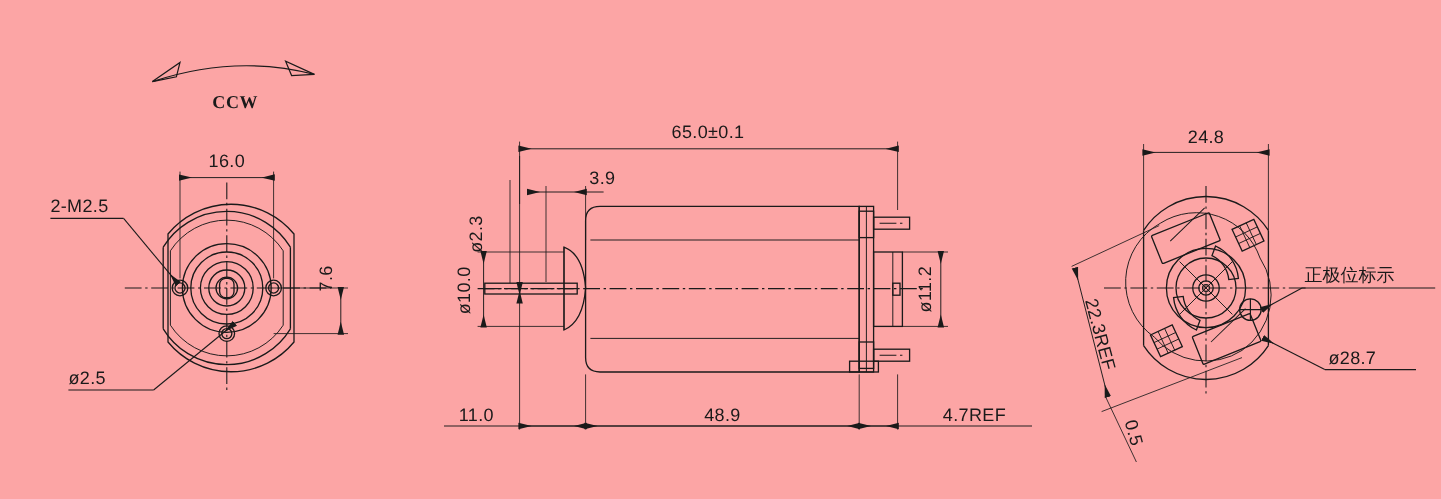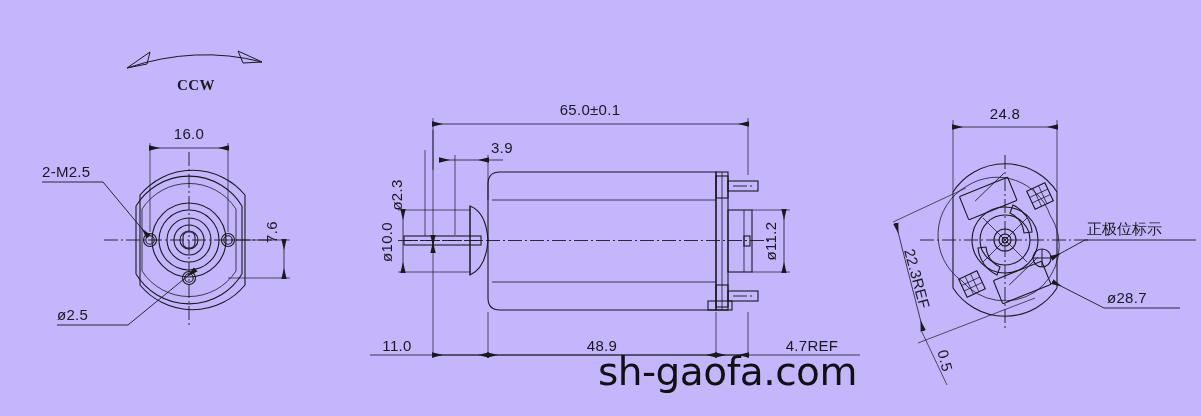--- a/index.html
+++ b/index.html
@@ -11,21 +11,21 @@
     width: 1201px;
     height: 416px;
     font-family: "Liberation Sans", sans-serif;
     overflow: hidden;
     position: relative;
   }
   #drawing-root {
     position: relative;
     width: 1201px;
     height: 416px;
-    background: #c4b5fd;
+    background: #fca5a5;
   }
   svg#tech-drawing {
     position: absolute;
     top: 0;
     left: 0;
     width: 1201px;
     height: 416px;
     display: block;
   }
   .ln {
@@ -377,15 +377,14 @@
 
     <g>
       <path d="M1085,240 L1196,240" class="lead-ln"></path>
       <path d="M1085,240 L1052,258" class="lead-ln" marker-end="url(#ar)"></path>
       <text x="1087" y="234" class="cntext">正极位标示</text>
     </g>
   </g>
 
 </svg>
 
-<div class="watermark">sh-gaofa.com</div>
 
 </div>
 
 </body></html>

